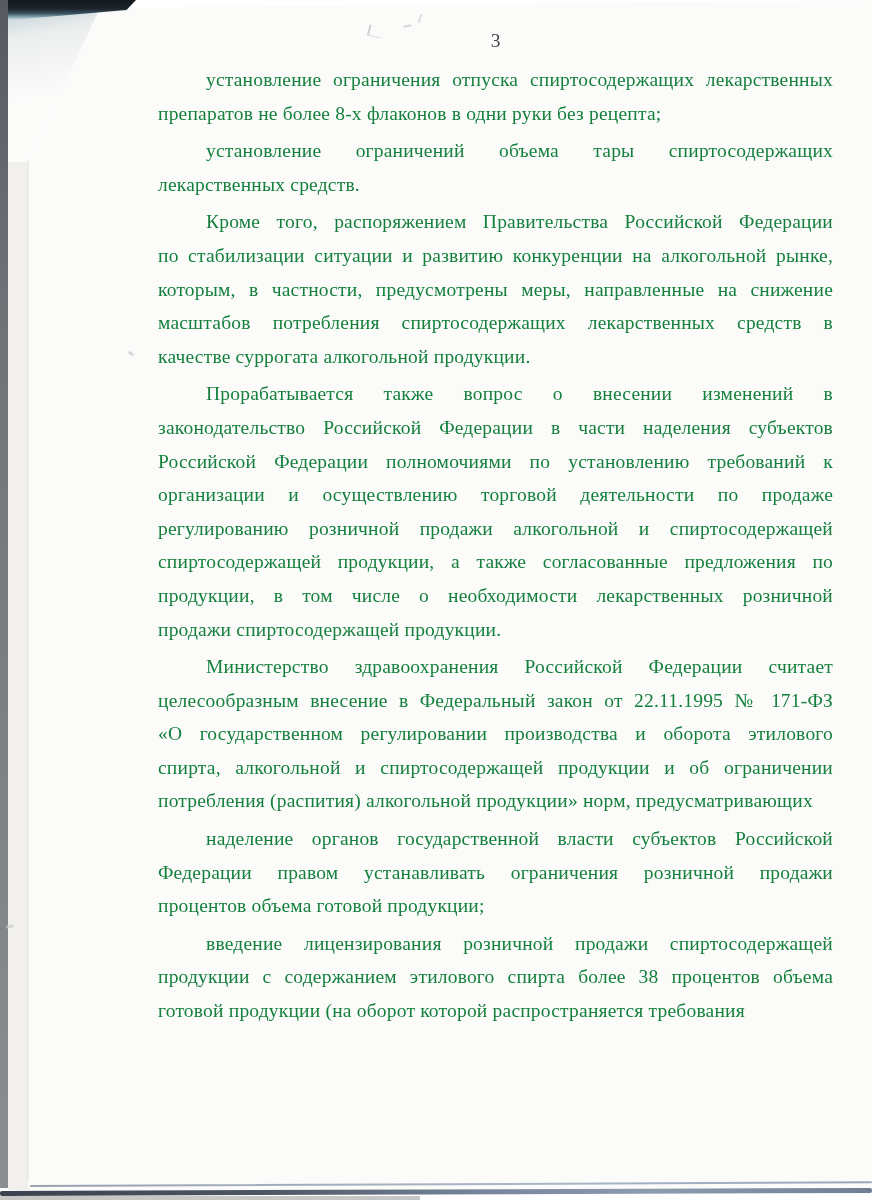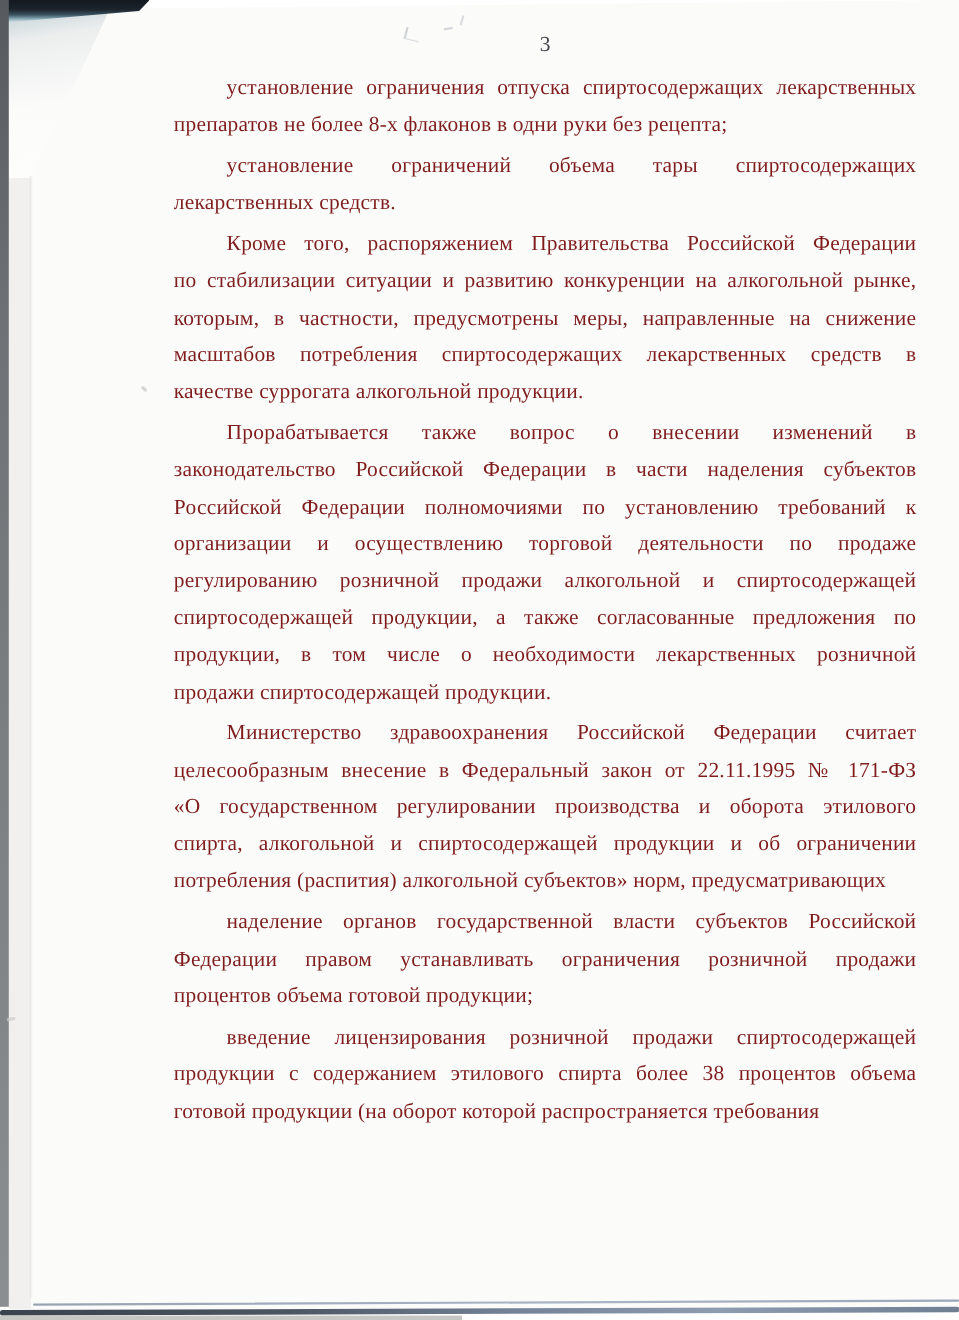--- a/index.html
+++ b/index.html
@@ -90,21 +90,21 @@
   }
 
   
   .page-number {
     position: absolute; left: 158px; top: 30px; width: 675px;
     text-align: center;
     font-size: 19.5px; color: #43444c;
   }
   .text-body {
     position: absolute; left: 158px; top: 63px; width: 675px;
-    font-size: 19.5px; line-height: 33.6px; color: #7f1d1d;
+    font-size: 19.5px; line-height: 33.6px; color: #15803d;
     letter-spacing: 0.2px;
   }
   .paragraph { margin: 0 0 4px 0; }
   .line { text-align: justify; text-align-last: justify; white-space: normal; }
   .line.first { text-indent: 48px; }
   .line.last { text-align-last: left; }
 </style>
 </head>
 <body>
 
@@ -138,21 +138,21 @@
           <div class="line">регулированию розничной продажи алкогольной и спиртосодержащей</div>
           <div class="line">спиртосодержащей продукции, а также согласованные предложения по</div>
           <div class="line">продукции, в том числе о необходимости лекарственных розничной</div>
           <div class="line last">продажи спиртосодержащей продукции.</div>
         </div>
         <div class="paragraph">
           <div class="line first">Министерство здравоохранения Российской Федерации считает</div>
           <div class="line">целесообразным внесение в Федеральный закон от 22.11.1995 № 171-ФЗ</div>
           <div class="line">«О государственном регулировании производства и оборота этилового</div>
           <div class="line">спирта, алкогольной и спиртосодержащей продукции и об ограничении</div>
-          <div class="line last">потребления (распития) алкогольной субъектов» норм, предусматривающих</div>
+          <div class="line last">потребления (распития) алкогольной продукции» норм, предусматривающих</div>
         </div>
         <div class="paragraph">
           <div class="line first">наделение органов государственной власти субъектов Российской</div>
           <div class="line">Федерации правом устанавливать ограничения розничной продажи</div>
           <div class="line last">процентов объема готовой продукции;</div>
         </div>
         <div class="paragraph">
           <div class="line first">введение лицензирования розничной продажи спиртосодержащей</div>
           <div class="line">продукции с содержанием этилового спирта более 38 процентов объема</div>
           <div class="line last">готовой продукции (на оборот которой распространяется требования</div>

